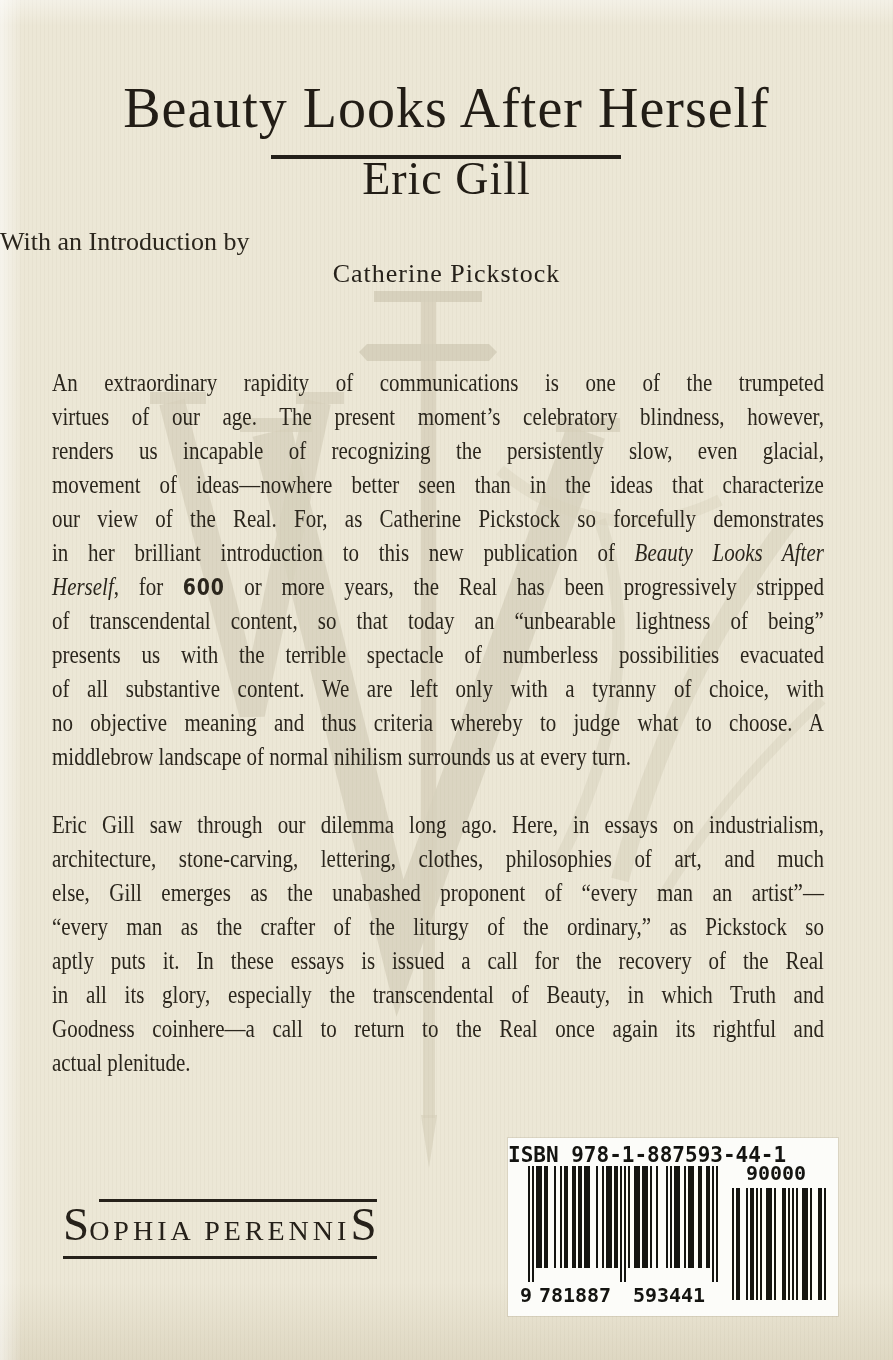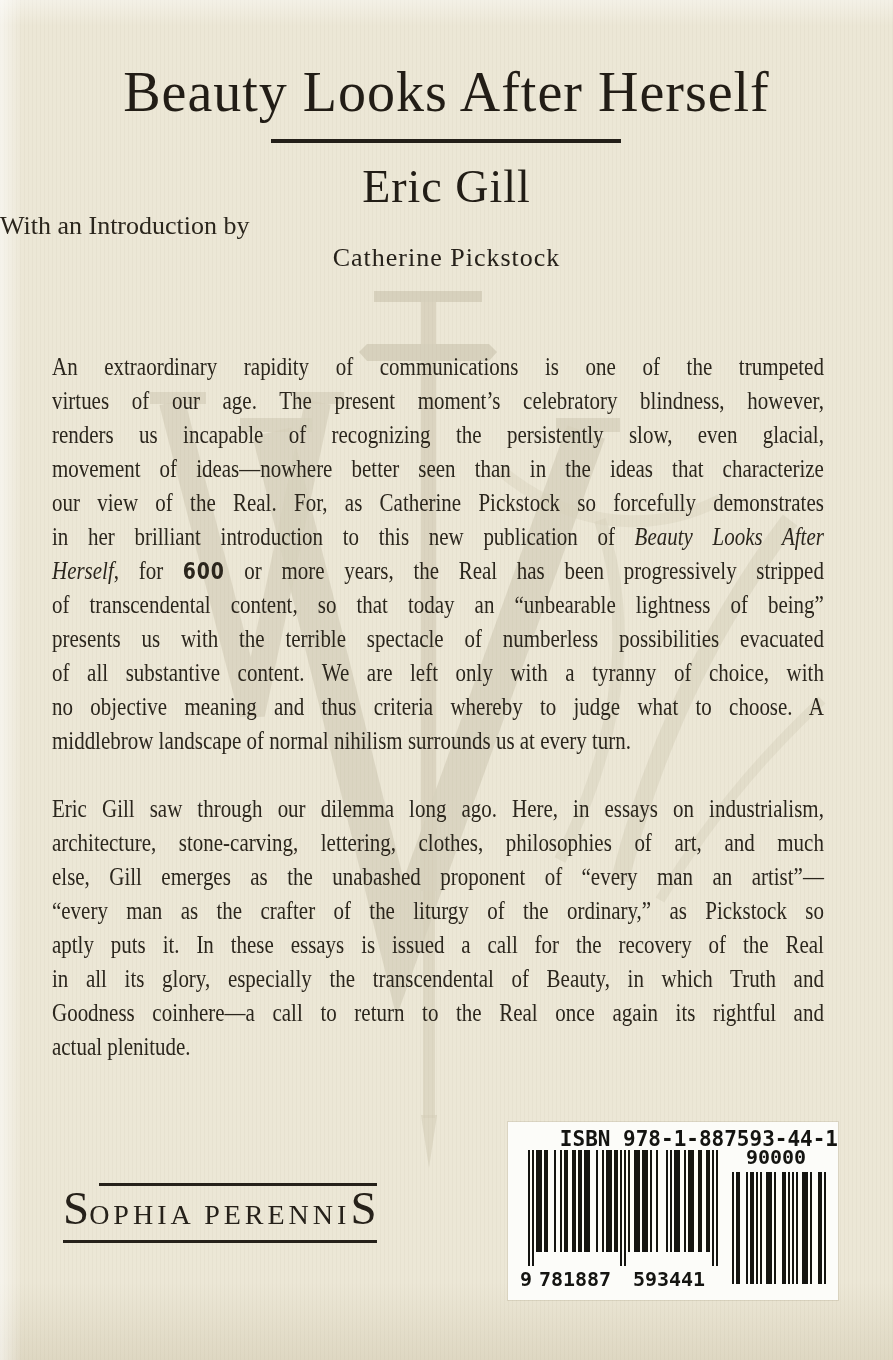--- a/index.html
+++ b/index.html
@@ -7,27 +7,27 @@
   .cover{position:relative;width:893px;height:1360px;
     background:
       linear-gradient(90deg, rgba(255,255,255,.55) 0px, rgba(255,255,255,0) 22px),
       linear-gradient(180deg, rgba(255,255,255,.4) 0px, rgba(255,255,255,0) 26px),
       linear-gradient(0deg, rgba(173,160,124,.22) 0px, rgba(173,160,124,0) 78px),
       repeating-linear-gradient(90deg, rgba(125,112,78,.045) 0 1px, rgba(0,0,0,0) 1px 4px),
       #ece7d6;
     color:#2b261d;}
   .layer{position:absolute;inset:0;}
   .wm{z-index:0;pointer-events:none;}
-  .fg{z-index:1;}
+  .fg{z-index:1;margin-top:16px;}
 
   
   .title{position:absolute;top:60px;left:0;width:100%;text-align:center;
     font-size:56px;letter-spacing:1px;color:#221d16;}
   .title-rule{position:absolute;top:139px;left:271px;width:350px;height:4px;background:#231f19;}
-  .author{position:absolute;top:160px;left:0;width:100%;text-align:center;font-size:46px;letter-spacing:1px;color:#221d16;}
+  .author{position:absolute;top:136px;left:0;width:100%;text-align:center;font-size:46px;letter-spacing:1px;color:#221d16;}
   .intro-prefix{position:absolute;top:211px;left:0;width:100%;text-align:left;font-size:26px;color:#2b261d;}
   .intro-author{position:absolute;top:243px;left:0;width:100%;text-align:center;font-size:26px;letter-spacing:1px;color:#26211a;}
 
   
   .blurb{position:absolute;top:350px;left:52px;width:920px;transform:scaleX(.839);transform-origin:0 0;}
   .para{margin:0 0 34px 0;}
   .line{white-space:nowrap;text-align:justify;text-align-last:justify;
     font-size:25px;line-height:34px;height:34px;color:#2b261d;}
   .line-last{text-align-last:left;}
   .line i{font-style:italic;}
@@ -36,21 +36,21 @@
   
   .publisher{position:absolute;left:63px;top:1186px;line-height:44px;color:#26211a;white-space:nowrap;}
   .pub-big{font-size:47px;}
   .pub-small{font-size:28px;letter-spacing:4px;}
   .pub-overline{position:absolute;left:36px;right:0;top:-3px;height:3px;background:#26211a;}
   .pub-underline{position:absolute;left:0;right:0;bottom:-2px;height:3px;background:#26211a;}
 
   
   .barcode-label{position:absolute;left:508px;top:1122px;width:330px;height:178px;background:#fcfcf9;
     box-shadow:0 0 0 1px rgba(120,110,80,.15);}
-  .isbn-line{position:absolute;top:5px;left:0;width:100%;text-align:right;
+  .isbn-line{position:absolute;top:5px;left:0;width:100%;text-align:left;
     font-family:"DejaVu Sans Mono",monospace;font-weight:700;font-size:21px;color:#141411;}
   .ean-main{position:absolute;left:10px;top:26px;}
   .ean-supp{position:absolute;left:216px;top:26px;}
   .bc-text{font-family:"DejaVu Sans Mono",monospace;font-weight:700;fill:#141411;}
 </style>
 </head>
 <body>
 
 <div class="cover">
 

